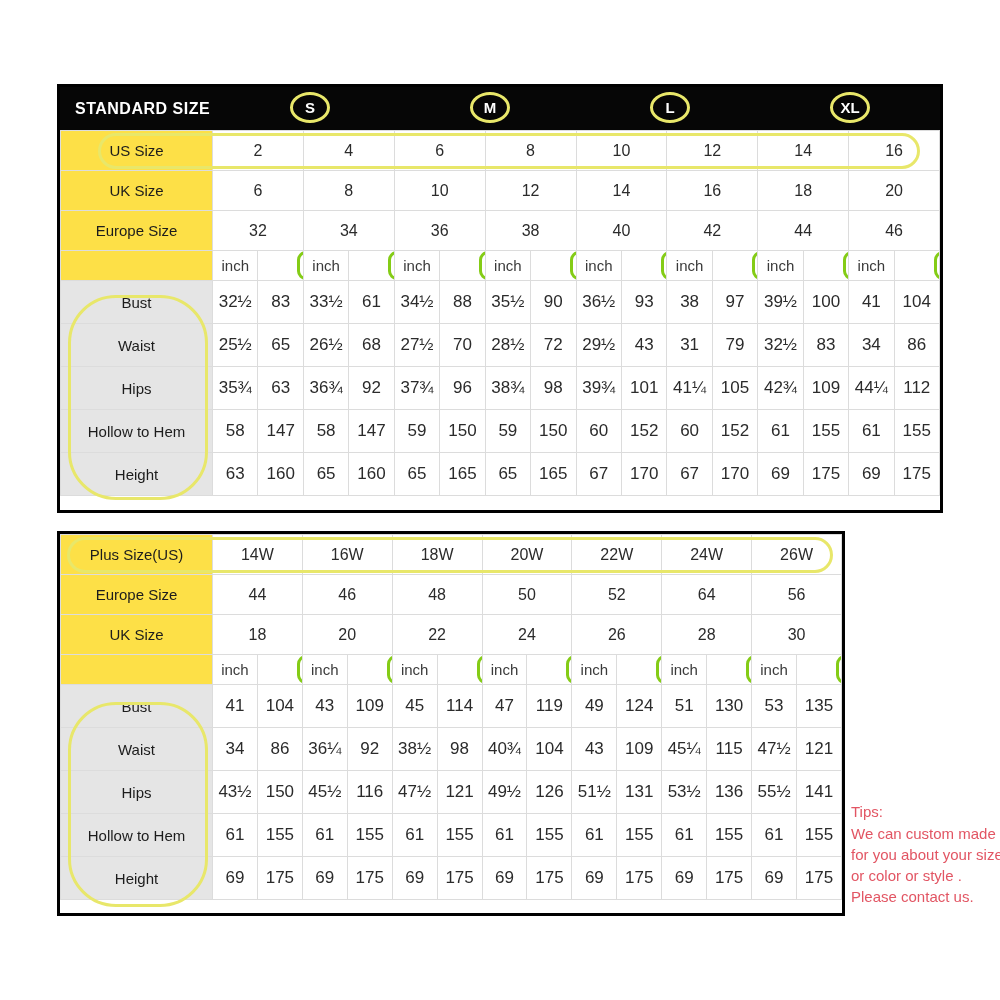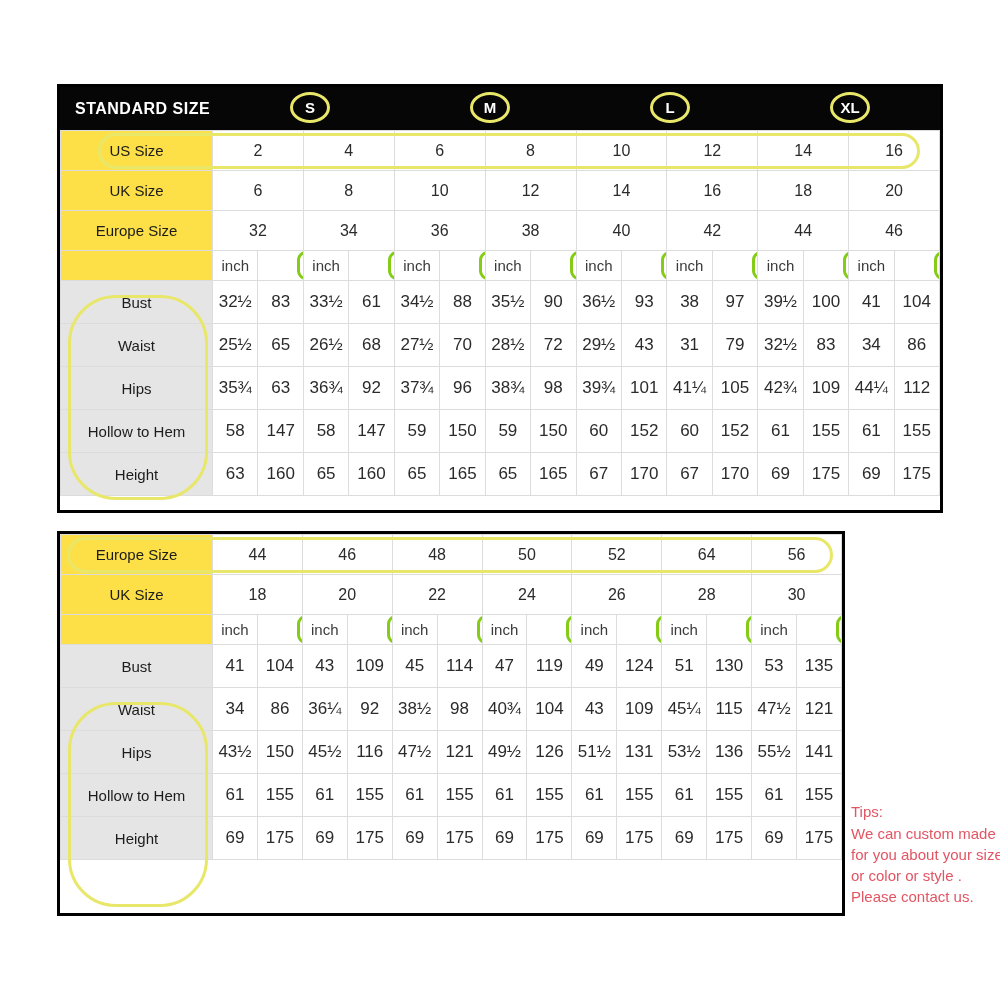--- a/index.html
+++ b/index.html
@@ -260,20 +260,30 @@
         <col>
         <col>
         <col>
         <col>
         <col>
         <col>
         <col>
       </colgroup>
       <tbody>
         <tr class="row-size">
+          <th class="lab">Plus Size(US)</th>
+          <td colspan="2" class="size-val">14W</td>
+          <td colspan="2" class="size-val">16W</td>
+          <td colspan="2" class="size-val">18W</td>
+          <td colspan="2" class="size-val">20W</td>
+          <td colspan="2" class="size-val">22W</td>
+          <td colspan="2" class="size-val">24W</td>
+          <td colspan="2" class="size-val">26W</td>
+        </tr>
+        <tr class="row-size">
           <th class="lab">Europe Size</th>
           <td colspan="2" class="size-val">44</td>
           <td colspan="2" class="size-val">46</td>
           <td colspan="2" class="size-val">48</td>
           <td colspan="2" class="size-val">50</td>
           <td colspan="2" class="size-val">52</td>
           <td colspan="2" class="size-val">64</td>
           <td colspan="2" class="size-val">56</td>
         </tr>
         <tr class="row-size">

